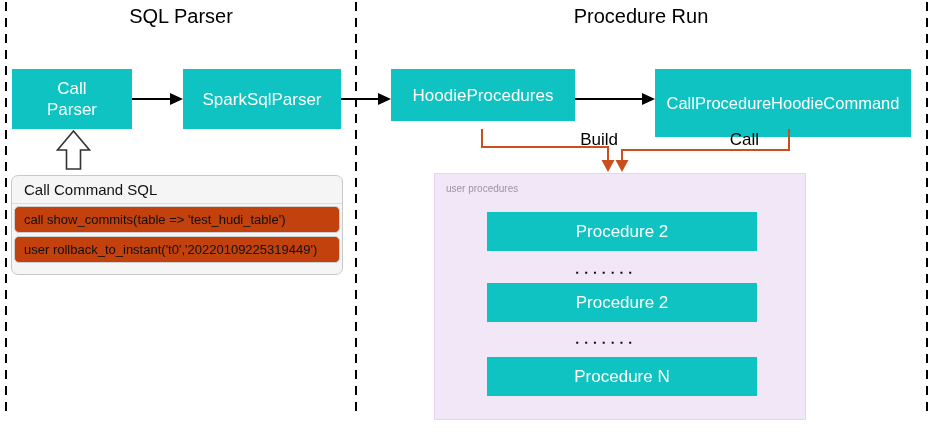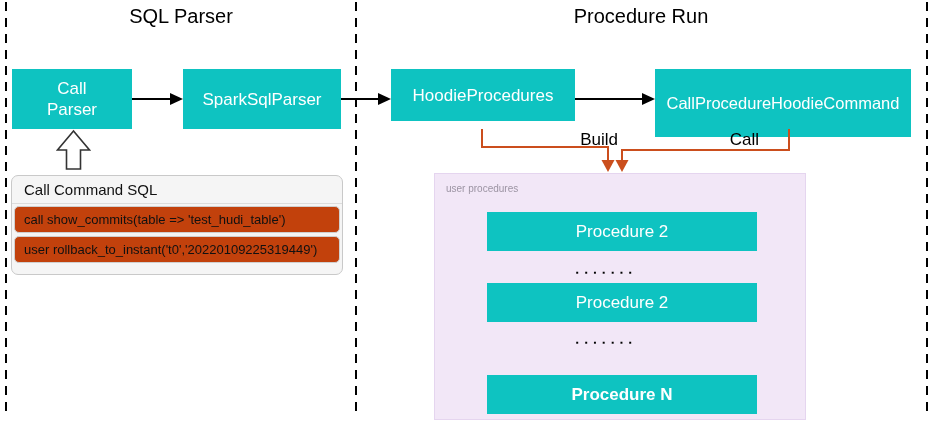--- a/index.html
+++ b/index.html
@@ -96,21 +96,21 @@
     <div class="sql-row sql-row-2">user rollback_to_instant('t0','20220109225319449')</div>
   </div>
 
   <div class="procedures-box"></div>
   <div class="procedures-label">user procedures</div>
 
   <div class="proc-node" style="top:212px;">Procedure 2</div>
   <div class="dots" style="top:268px;">▪▪▪▪▪▪▪</div>
   <div class="proc-node" style="top:283px;">Procedure 2</div>
   <div class="dots" style="top:338px;">▪▪▪▪▪▪▪</div>
-  <div class="proc-node" style="top:375px;font-weight:bold;">Procedure N</div>
+  <div class="proc-node" style="top:357px;">Procedure N</div>
 
   <svg class="svg-overlay" width="932" height="443" viewBox="0 0 932 443">
 
     <line x1="6" y1="2" x2="6" y2="414" stroke="#000" stroke-width="2" stroke-dasharray="9 7"></line>
     <line x1="356" y1="2" x2="356" y2="414" stroke="#000" stroke-width="2" stroke-dasharray="9 7"></line>
     <line x1="927" y1="2" x2="927" y2="414" stroke="#000" stroke-width="2" stroke-dasharray="9 7"></line>
 
     <g>
       <line x1="132" y1="99" x2="172" y2="99" stroke="#000" stroke-width="2"></line>
       <polygon points="183,99 170,93 170,105" fill="#000"></polygon>

